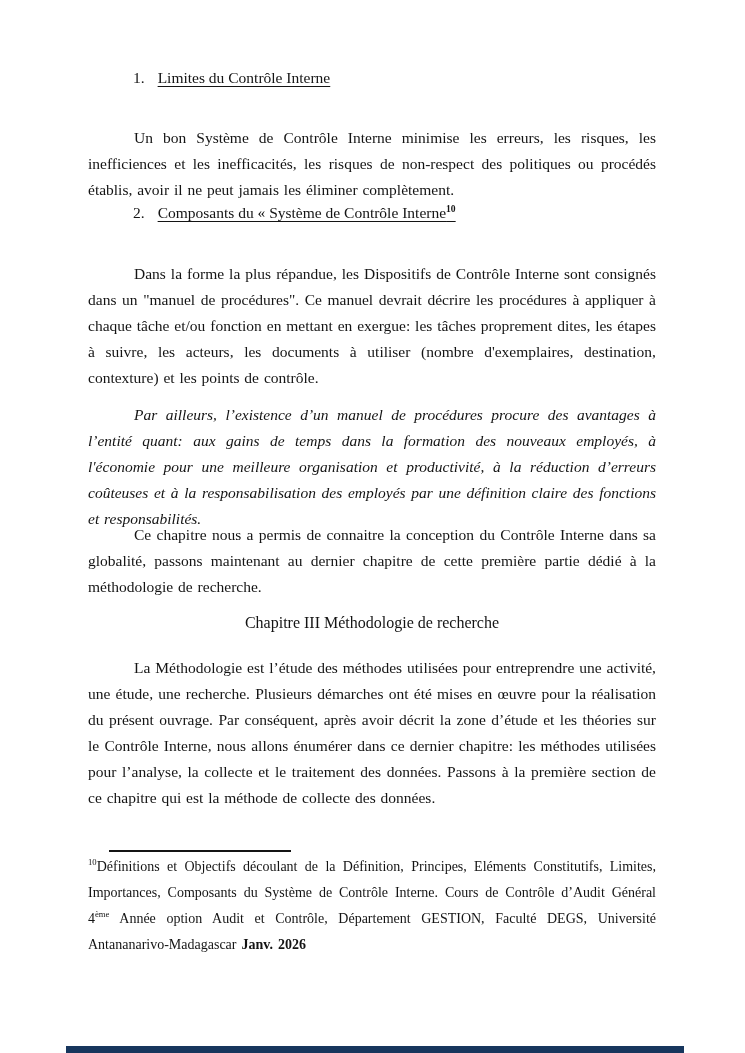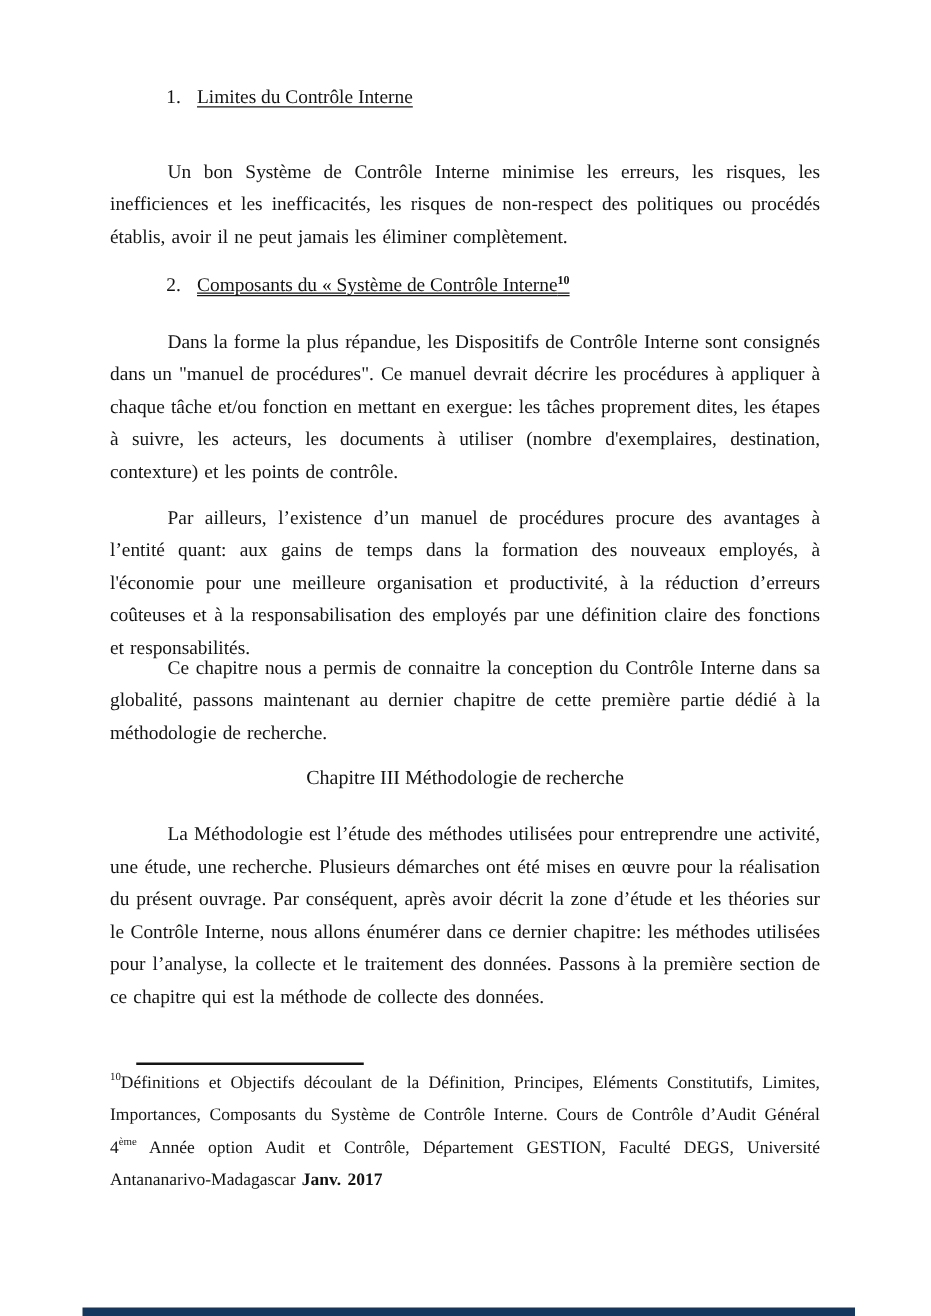--- a/index.html
+++ b/index.html
@@ -97,23 +97,23 @@
     position: absolute;
     left: 66px;
     top: 1046px;
     width: 618px;
     height: 7px;
     background: #17365d;
   }
   
   #h1 { top: 65px; }
   #p1 { top: 125px; }
-  #h2 { top: 216px; text-decoration: underline; }
+  #h2 { top: 200px; }
   #p2 { top: 261px; }
-  #p3 { top: 402px; }
+  #p3 { top: 402px; font-style: italic; }
   #p4 { top: 522px; }
   #chapter { top: 610px; }
   #p5 { top: 655px; }
 </style>
 </head>
 <body>
 
 <div class="page">
 
 
@@ -134,19 +134,19 @@
     <p class="para" id="p3">Par ailleurs, l’existence d’un manuel de procédures procure des avantages à l’entité quant: aux gains de temps dans la formation des nouveaux employés, à l'économie pour une meilleure organisation et productivité, à la réduction d’erreurs coûteuses et à la responsabilisation des employés par une définition claire des fonctions et responsabilités.</p>
 
     <p class="para" id="p4">Ce chapitre nous a permis de connaitre la conception du Contrôle Interne dans sa globalité, passons maintenant au dernier chapitre de cette première partie dédié à la méthodologie de recherche.</p>
 
     <div class="chapter-heading" id="chapter">Chapitre III Méthodologie de recherche</div>
 
     <p class="para" id="p5">La Méthodologie est l’étude des méthodes utilisées pour entreprendre une activité, une étude, une recherche. Plusieurs démarches ont été mises en œuvre pour la réalisation du présent ouvrage. Par conséquent, après avoir décrit la zone d’étude et les théories sur le Contrôle Interne, nous allons énumérer dans ce dernier chapitre: les méthodes utilisées pour l’analyse, la collecte et le traitement des données. Passons à la première section de ce chapitre qui est la méthode de collecte des données.</p>
 
     <div class="fn-rule"></div>
 
-    <p class="footnote"><sup>10</sup><span>Définitions et Objectifs découlant de la Définition, Principes, Eléments Constitutifs, Limites, Importances, Composants du Système de Contrôle Interne. Cours de Contrôle d’Audit Général 4</span><sup>ème</sup><span> Année option Audit et Contrôle, Département GESTION, Faculté DEGS, Université Antananarivo-Madagascar </span><strong>Janv. 2017</strong></p>
+    <p class="footnote"><sup>10</sup><span>Définitions et Objectifs découlant de la Définition, Principes, Eléments Constitutifs, Limites, Importances, Composants du Système de Contrôle Interne. Cours de Contrôle d’Audit Général 4</span><sup>ème</sup><span> Année option Audit et Contrôle, Département GESTION, Faculté DEGS, Université Antananarivo-Madagascar </span><strong>Janv. 2026</strong></p>
 
   </div>
 
   <div class="bottom-bar"></div>
 
 </div>
 
 </body></html>

